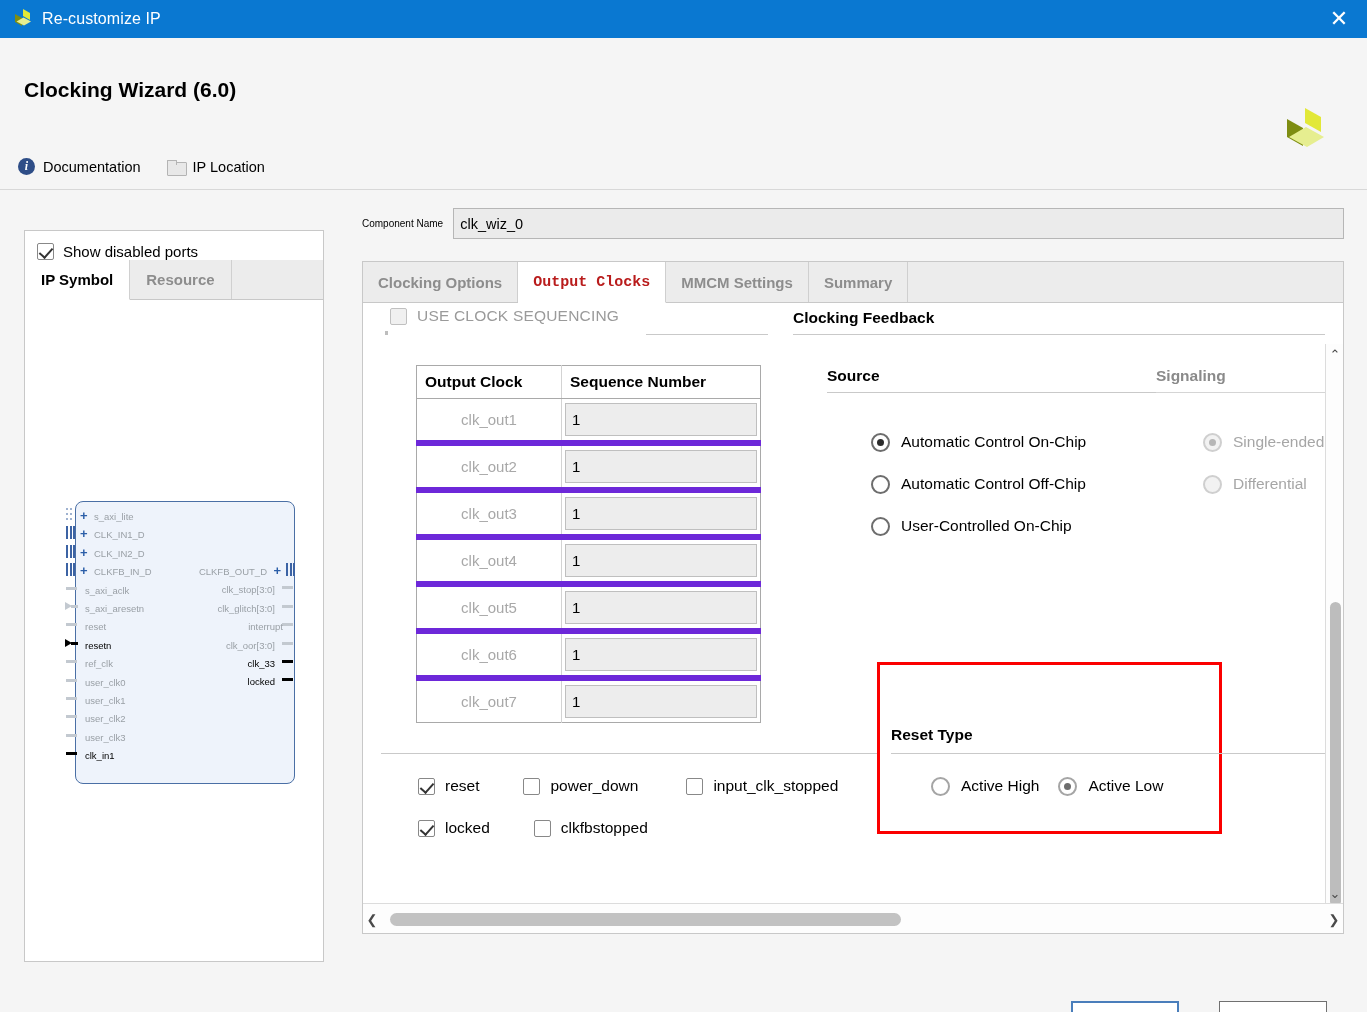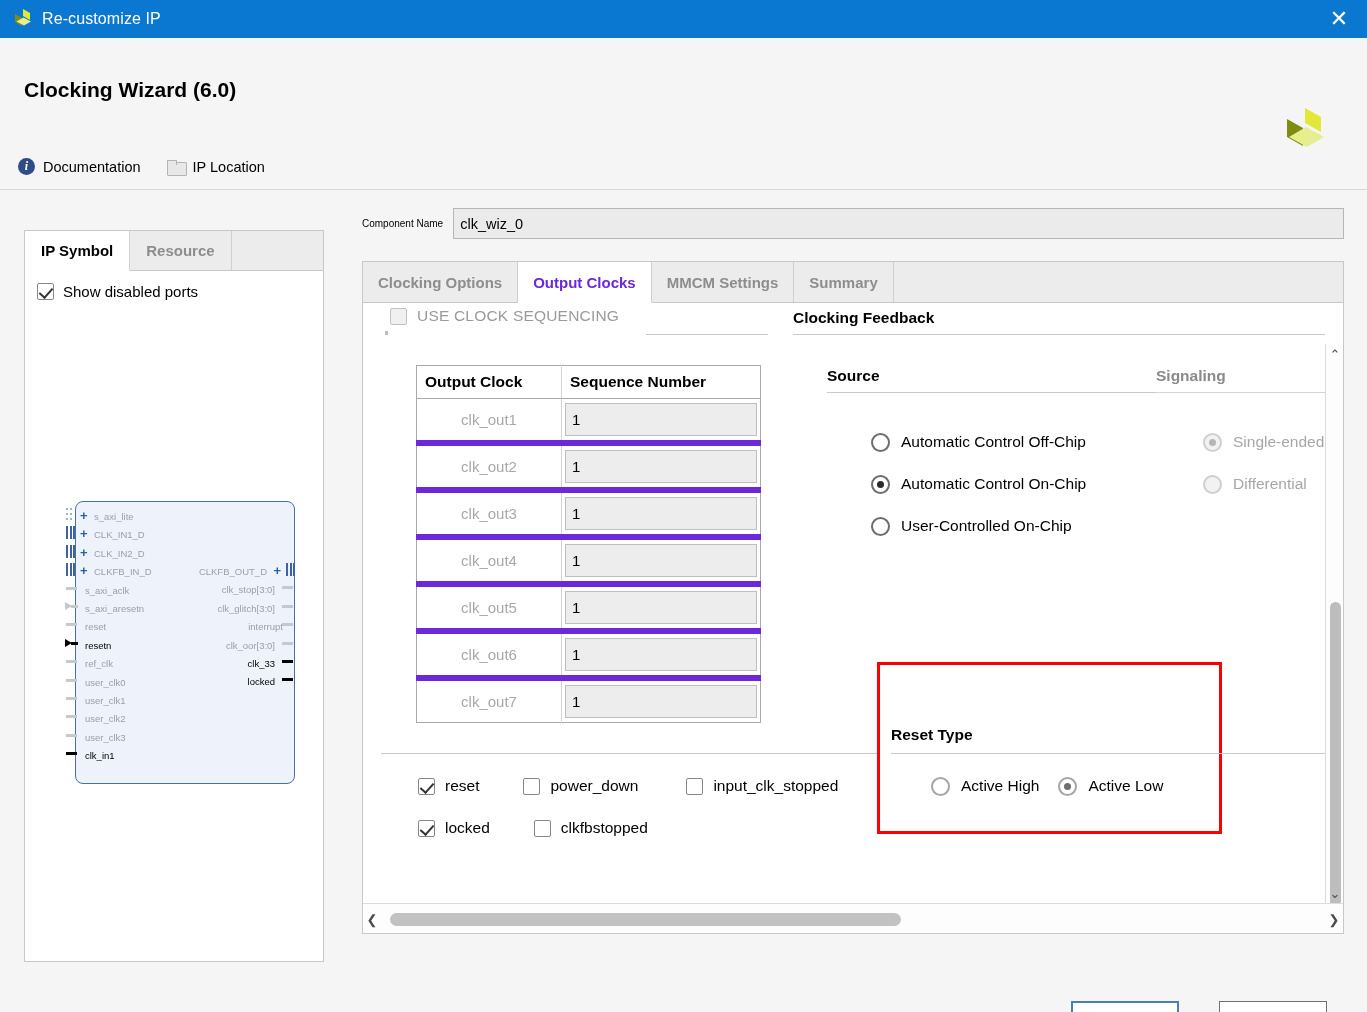--- a/index.html
+++ b/index.html
@@ -121,21 +121,21 @@
     flex: 1; height: 31px; background: #ebebeb; border: 1px solid #b6b6b6;
     display: flex; align-items: center; padding: 0 6px; font-size: 14.5px; cursor: text;
   }
 
   #tab-area { border: 1px solid #c8c8c8; background: #fff; height: 673px; position: relative; }
   #tabs { display: flex; height: 41px; background: #ececec; border-bottom: 1px solid #c8c8c8; }
   .tab {
     padding: 0 15px; display: flex; align-items: center; font-size: 15px;
     font-weight: bold; color: #8d8d8d; border-right: 1px solid #cfcfcf; cursor: pointer;
   }
-  .tab.active { background: #fff; color: #6d28d9; border-bottom: 1px solid #fff; margin-bottom: -1px; }
+  .tab.active { background: #fff; color: #b91c1c; border-bottom: 1px solid #fff; margin-bottom: -1px; font-family: Liberation Mono, monospace; }
   .tab.spacer { flex: 1; border-right: none; cursor: default; }
 
   #scroll-view { position: absolute; left: 0; top: 41px; right: 0; bottom: 0; background: #fff; }
   #pane { position: absolute; left: 0; top: 0; right: 18px; bottom: 30px; overflow: hidden; }
 
   #seq-check { position: absolute; left: 27px; top: 4px; display: flex; align-items: center; gap: 10px; }
   #seq-check .lbl { font-size: 15.5px; color: #9a9a9a; letter-spacing: .2px; }
   #seq-rule { position: absolute; left: 27px; top: 31px; width: 378px; height: 1px; }
   #seq-rule::after { content:""; position:absolute; right:0; top:0; width:122px; height:1px; background:#c9c9c9; }
   #seq-tick { position: absolute; left: 22px; top: 28px; width: 3px; height: 4px; background: #bdbdbd; }
@@ -263,29 +263,29 @@
     <div class="linkitem">
       <span class="folder-icon"></span>
       <span>IP Location</span>
     </div>
   </div>
 </div>
 
 <div id="content">
 
   <div id="left-panel">
+    <div id="lp-check-row">
+      <span class="cbox checked"></span>
+      <span class="lbl">Show disabled ports</span>
+    </div>
+
     <div id="lp-tabs">
       <div class="lp-tab active">IP Symbol</div>
       <div class="lp-tab">Resource</div>
       <div class="lp-tab spacer"></div>
-    </div>
-
-    <div id="lp-check-row">
-      <span class="cbox checked"></span>
-      <span class="lbl">Show disabled ports</span>
     </div>
 
     <div id="ip-symbol">
       <div id="sym-box"></div>
       <div id="sym-ports">
           <span class="busdot" style="left: 3px; top: 7px;">
             <i style="left:0;top:0"></i>
             <i style="left:0;top:5px"></i>
             <i style="left:0;top:10px"></i>
             <i style="left:4px;top:0"></i>
@@ -443,26 +443,26 @@
               </tbody>
           </table>
 
           <div id="cf-title">Clocking Feedback</div>
           <div id="cf-rule"></div>
 
           <div id="src-title">Source</div>
           <div id="src-rule"></div>
           <div id="src-group">
               <div class="radio-row">
+                <span class="radio sel"></span>
+                <span class="lbl">Automatic Control On-Chip</span>
+              </div>
+              <div class="radio-row">
                 <span class="radio"></span>
                 <span class="lbl">Automatic Control Off-Chip</span>
-              </div>
-              <div class="radio-row">
-                <span class="radio sel"></span>
-                <span class="lbl">Automatic Control On-Chip</span>
               </div>
               <div class="radio-row">
                 <span class="radio"></span>
                 <span class="lbl">User-Controlled On-Chip</span>
               </div>
             </div>
 
           <div id="sig-title">Signaling</div>
           <div id="sig-rule"></div>
           <div id="sig-group">

